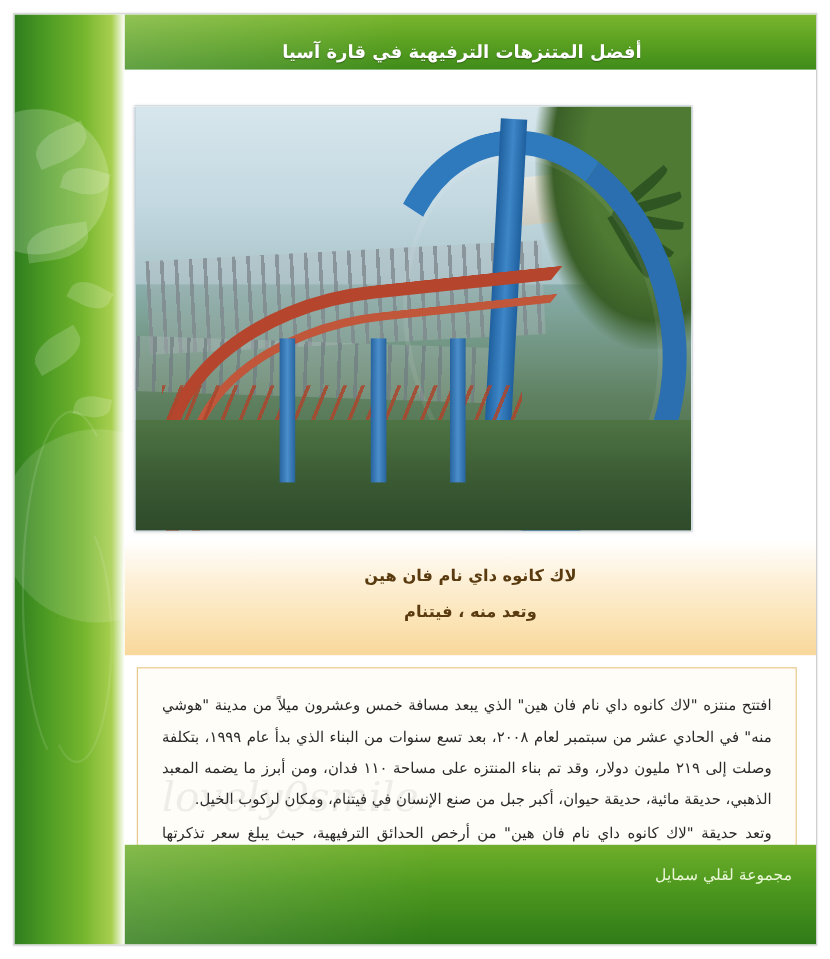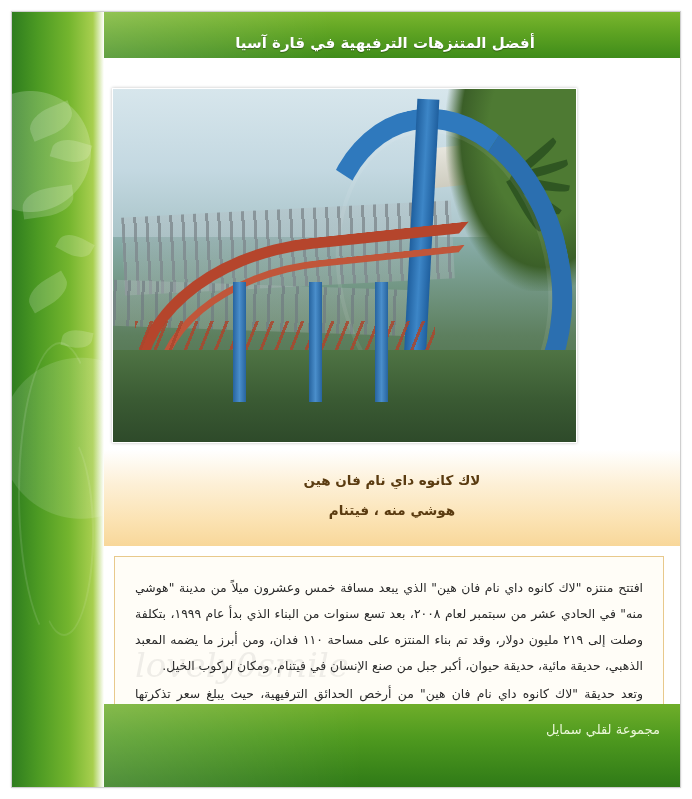--- a/index.html
+++ b/index.html
@@ -361,21 +361,21 @@
           <div class="ph-ties"></div>
           <div class="ph-ground"></div>
           <span class="ph-pillar" style="left:120px;"></span>
           <span class="ph-pillar" style="left:196px;"></span>
           <span class="ph-pillar" style="left:262px;"></span>
         </div>
       </div>
 
       <div class="caption">
         <div class="caption-line1">لاك كانوه  داي نام فان هين</div>
-        <div class="caption-line2">هوشي منه ، فيتنام</div>
+        <div class="caption-line2">وتعد منه ، فيتنام</div>
       </div>
 
       <div class="body-box">
         <div class="watermark">lovely0smile</div>
         <div class="body-text">
           <p>افتتح منتزه "لاك كانوه  داي نام فان هين" الذي يبعد مسافة خمس وعشرون ميلاً من مدينة "هوشي منه" في الحادي عشر من سبتمبر لعام ٢٠٠٨، بعد تسع سنوات من البناء الذي بدأ عام ١٩٩٩، بتكلفة وصلت إلى ٢١٩ مليون دولار، وقد تم بناء المنتزه على مساحة ١١٠ فدان، ومن أبرز ما يضمه المعبد الذهبي، حديقة مائية، حديقة حيوان، أكبر جبل من صنع الإنسان في فيتنام، ومكان لركوب الخيل.</p>
           <p>وتعد حديقة "لاك كانوه داي نام فان هين" من أرخص الحدائق الترفيهية، حيث يبلغ سعر تذكرتها حوالي أربعون ألف دونغ، أي ما يزيد قليلاً على دولارين فقط، مع رسوم إضافية لبعض المعالم.</p>
         </div>
       </div>
 

